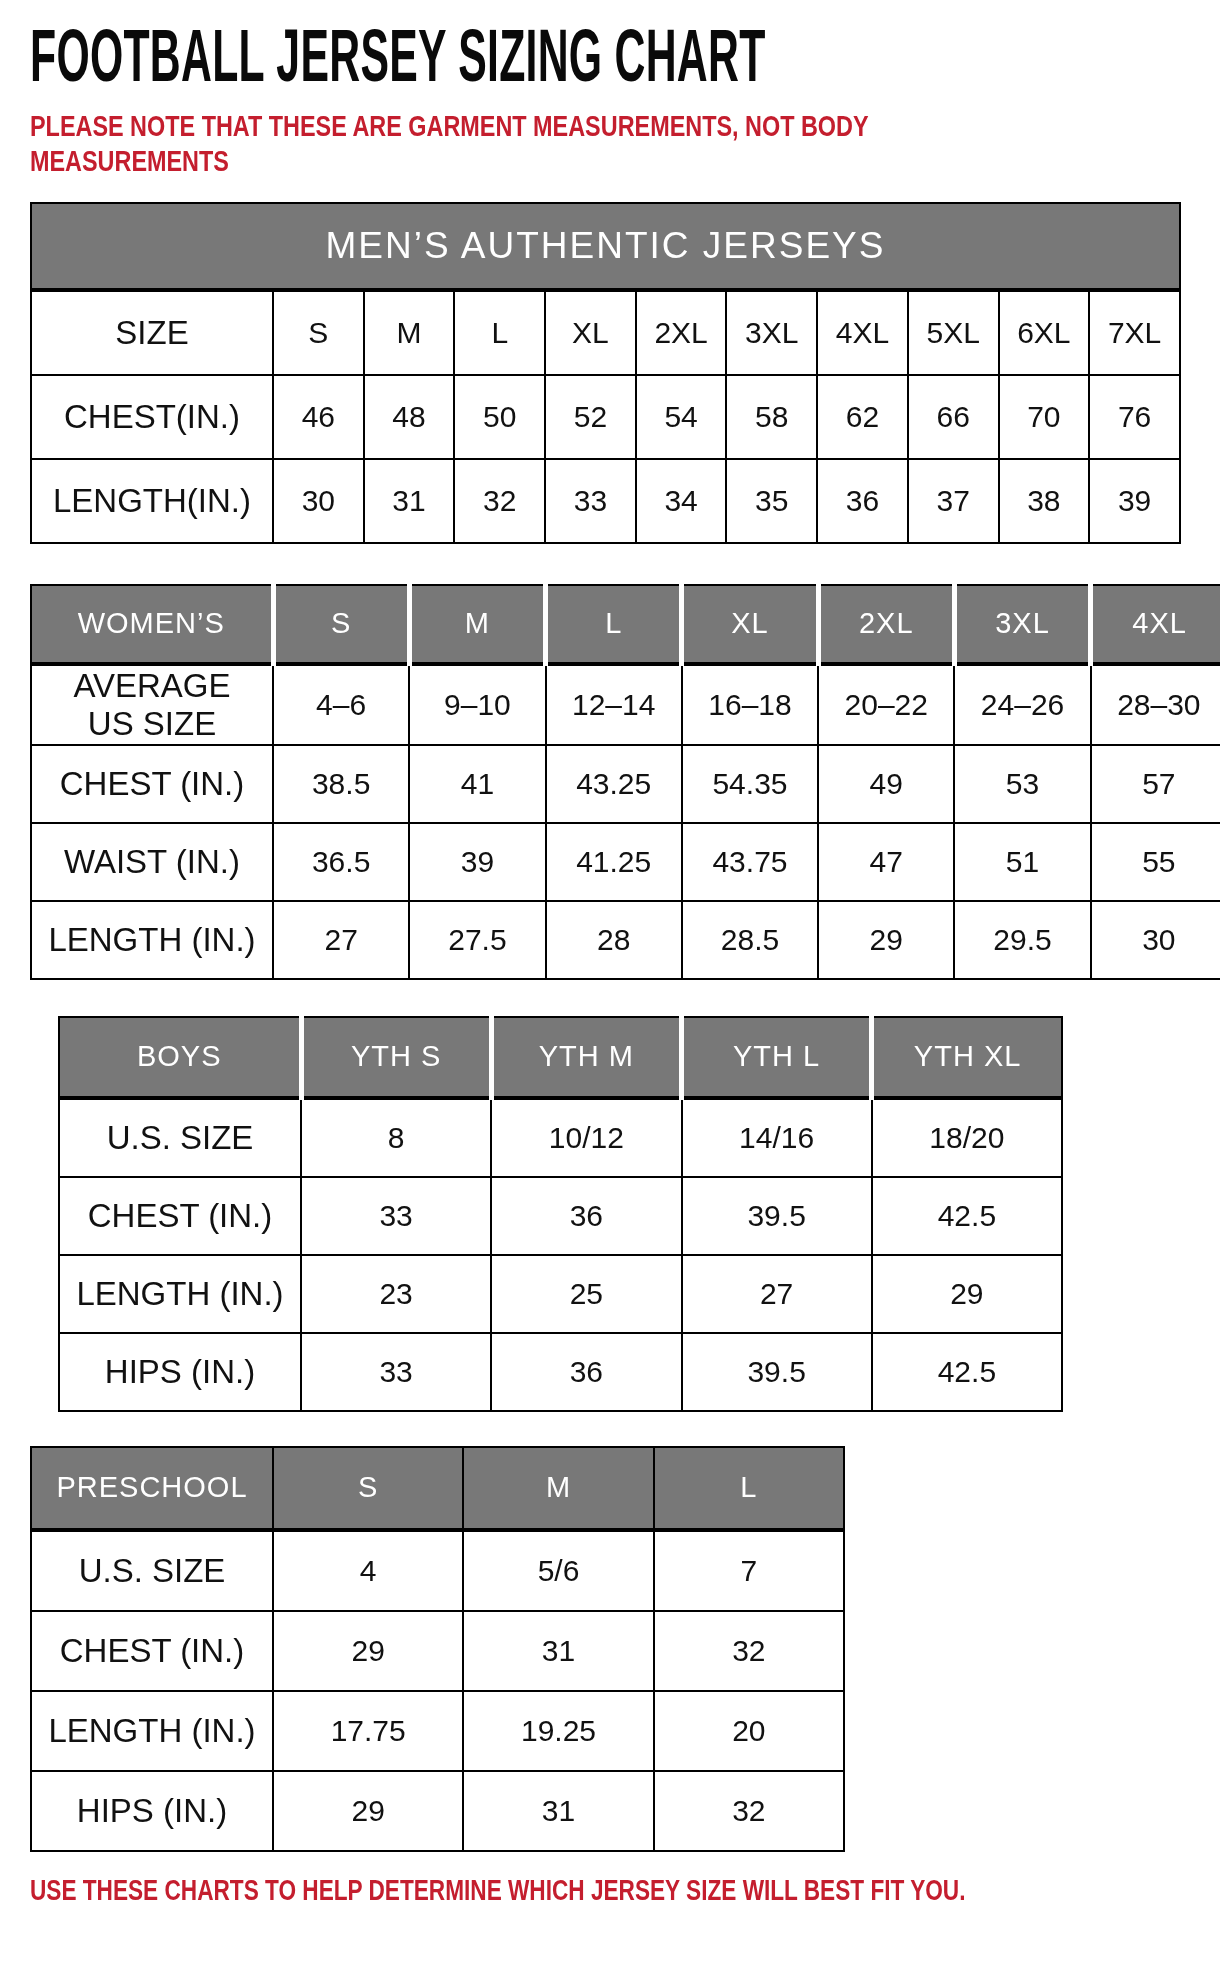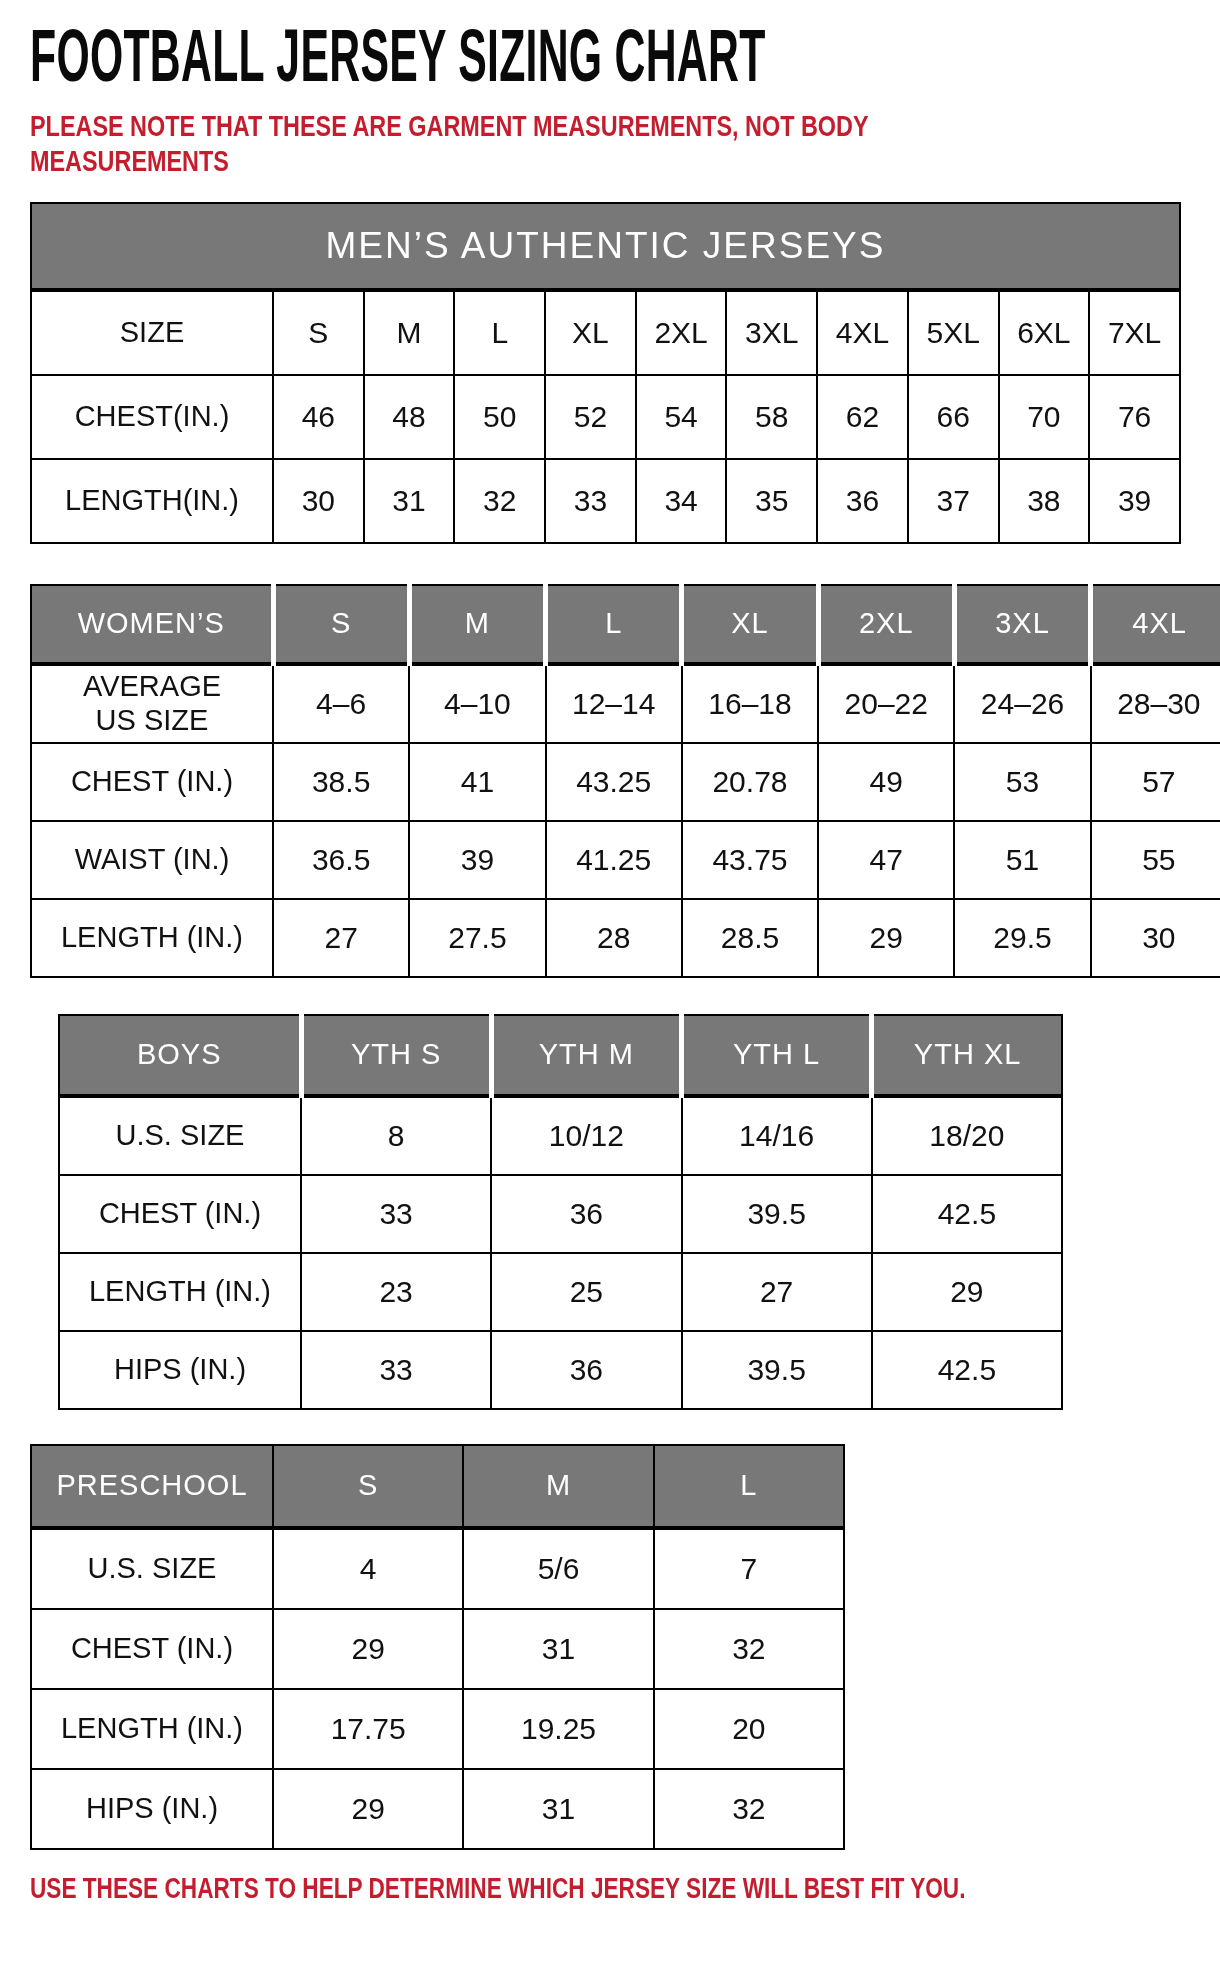--- a/index.html
+++ b/index.html
@@ -80,21 +80,21 @@
     letter-spacing: 1px;
     border-bottom: 4px solid #000;
   }
   
   .womens .hcell:not(:first-child),
   .boys   .hcell:not(:first-child) { border-left: 5px solid #ffffff; }
   
   .preschool .hcell:not(:first-child) { border-left: 2px solid #000; }
 
   .rowlabel {
-    font-size: 29px;
+    font-size: 33px;
     line-height: 1.15;
     white-space: pre-line;
   }
   .cell { font-size: 30px; }
 
   .mens .banner { height: 82px; }
   .mens td { height: 80px; }
   .womens .hcell { height: 74px; }
   .womens td { height: 74px; }
   .boys .hcell { height: 76px; }
@@ -195,33 +195,33 @@
             <th class="hcell">2XL</th>
             <th class="hcell">3XL</th>
             <th class="hcell">4XL</th>
           </tr>
         </thead>
         <tbody>
           <tr>
             <td class="rowlabel">AVERAGE
 US SIZE</td>
             <td class="cell">4–6</td>
-            <td class="cell">4–10</td>
+            <td class="cell">9–10</td>
             <td class="cell">12–14</td>
             <td class="cell">16–18</td>
             <td class="cell">20–22</td>
             <td class="cell">24–26</td>
             <td class="cell">28–30</td>
           </tr>
           <tr>
             <td class="rowlabel">CHEST (IN.)</td>
             <td class="cell">38.5</td>
             <td class="cell">41</td>
             <td class="cell">43.25</td>
-            <td class="cell">20.78</td>
+            <td class="cell">54.35</td>
             <td class="cell">49</td>
             <td class="cell">53</td>
             <td class="cell">57</td>
           </tr>
           <tr>
             <td class="rowlabel">WAIST (IN.)</td>
             <td class="cell">36.5</td>
             <td class="cell">39</td>
             <td class="cell">41.25</td>
             <td class="cell">43.75</td>

